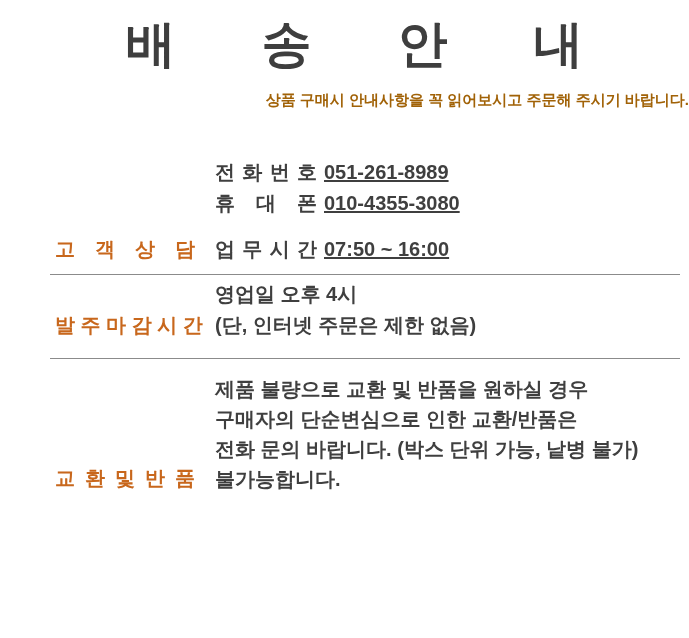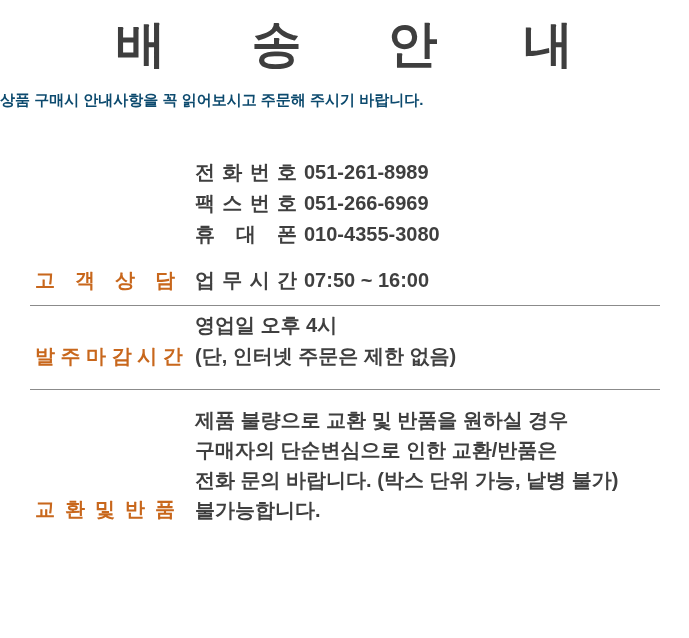--- a/index.html
+++ b/index.html
@@ -9,40 +9,41 @@
     height: 638px;
     font-family: "Liberation Sans", "DejaVu Sans", sans-serif;
     color: #3f3f3f;
     overflow: hidden;
   }
   .page {
     width: 689px;
     height: 638px;
     padding-top: 14px;
     background: #ffffff;
+    padding-left: 20px;
   }
 
   
   .page-title {
     text-align: center;
     font-size: 50px;
     font-weight: 800;
     line-height: 60px;
     color: #3e3e3e;
     letter-spacing: 0.72em;
     margin-left: 0.72em; 
     white-space: nowrap;
   }
   .page-subtitle {
-    text-align: left;
+    text-align: right;
     font-size: 15px;
     font-weight: 700;
     line-height: 20px;
     margin-top: 16px;
-    color: #0c4a6e;
+    color: #a16207;
   }
 
   
   .section {
     display: flex;
     align-items: flex-end;
     padding-left: 35px;
   }
   .section-1 { margin-top: 47px; }
   .section-2 { margin-top: 4px; }
@@ -61,21 +62,21 @@
   }
   .section-content {
     margin-left: 20px;
     font-size: 20px;
     font-weight: 700;
     line-height: 31px;
     color: #3f3f3f;
   }
   .section-3 .section-content { line-height: 30px; }
 
-  .kv-row { white-space: nowrap; }
+  .kv-row { white-space: nowrap; text-decoration: underline; }
   .kv-field {
     display: inline-block;
     width: 102px;
     text-align: justify;
     text-align-last: justify;
     vertical-align: top;
   }
   .kv-value { margin-left: 7px; }
 
   .group-gap { height: 15px; }
@@ -94,23 +95,20 @@
 <div class="page">
 
   <div class="page-title">배 송 안 내</div>
   <div class="page-subtitle">상품 구매시 안내사항을 꼭 읽어보시고 주문해 주시기 바랍니다.</div>
 
   <div class="section section-1">
     <div class="section-label">고 객 상 담</div>
     <div class="section-content">
       <div class="kv-row">
         <span class="kv-field">전 화 번 호</span><span class="kv-value">051-261-8989</span>
-      </div>
-      <div class="kv-row">
-        <span class="kv-field">팩 스 번 호</span><span class="kv-value">051-266-6969</span>
       </div>
       <div class="kv-row">
         <span class="kv-field">휴 대 폰</span><span class="kv-value">010-4355-3080</span>
       </div>
       <div class="group-gap"></div>
       <div class="kv-row">
         <span class="kv-field">업 무 시 간</span><span class="kv-value">07:50 ~ 16:00</span>
       </div>
     </div>
   </div>

